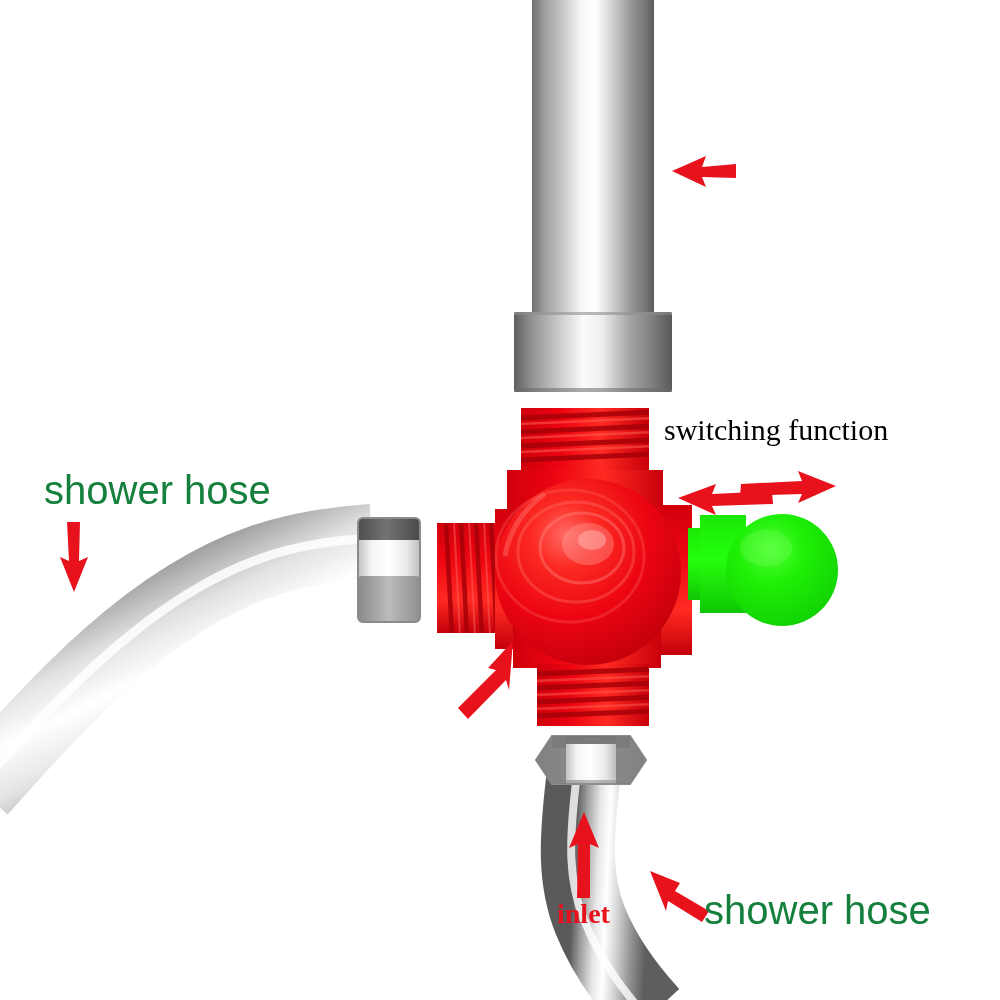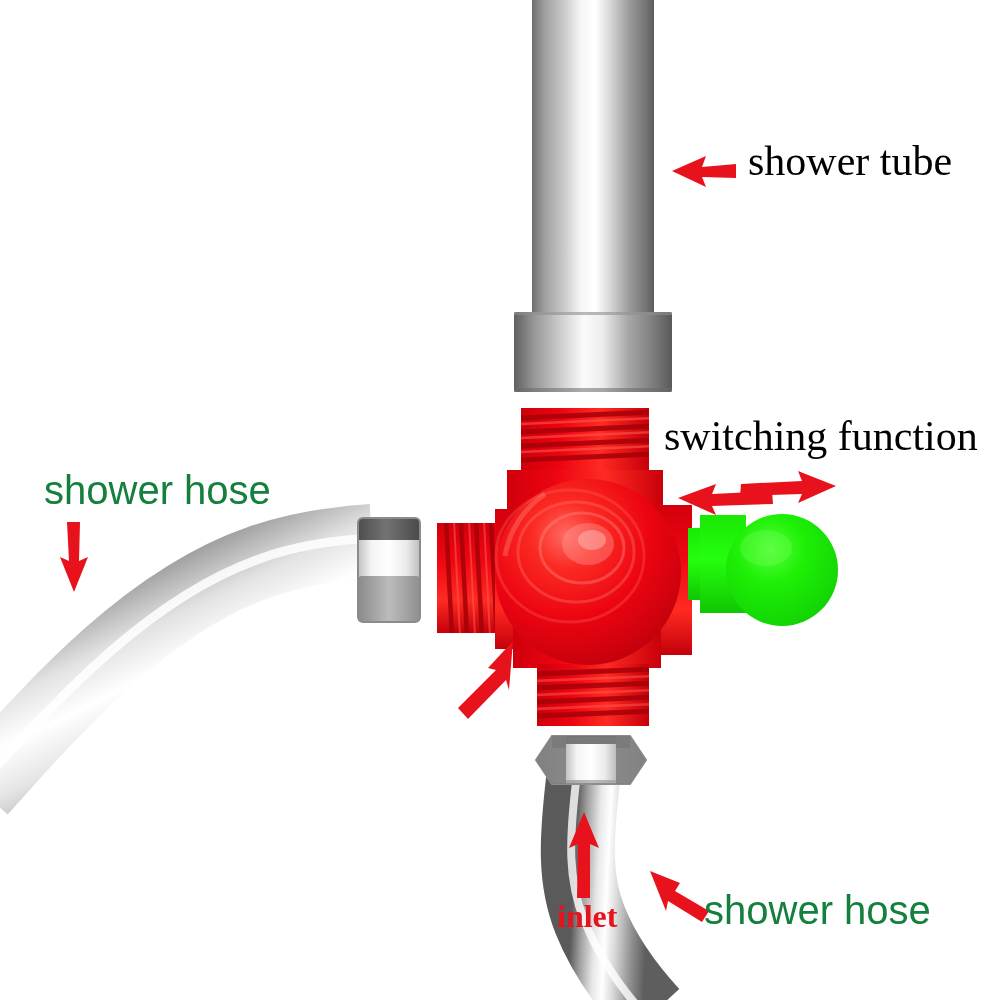--- a/index.html
+++ b/index.html
@@ -36,25 +36,25 @@
   .label-sans {
     font-family: "Liberation Sans", sans-serif;
     color: #15803d;
   }
   .label-red {
     font-family: "Liberation Serif", serif;
     color: #e8121d;
     font-weight: bold;
   }
   #lbl-shower-tube  { left: 748px; top: 140px; font-size: 42px; }
-  #lbl-switching    { left: 664px; top: 415px; font-size: 42px; }
+  #lbl-switching    { left: 664px; top: 415px; font-size: 30px; }
   #lbl-diverter     { left: 243px; top: 723px; font-size: 42px; }
   #lbl-hose-left    { left: 44px;  top: 470px; font-size: 40px; }
   #lbl-hose-bottom  { left: 704px; top: 890px; font-size: 40px; }
-  #lbl-inlet        { left: 557px; top: 900px; font-size: 32px; }
+  #lbl-inlet        { left: 557px; top: 900px; font-size: 28px; }
 </style>
 </head>
 <body>
 
 <div id="stage">
 
   <svg width="1000" height="1000" viewBox="0 0 1000 1000">
     <defs>
 
       <linearGradient id="chromeV" x1="0" y1="0" x2="1" y2="0">
@@ -276,21 +276,20 @@
       <g>
         <path d="M 650 871 L 680 883 L 675 891 L 709 911 L 702 922 L 668 901 L 666 911 Z"></path>
       </g>
 
       <g>
         <path d="M 584 812 L 569 848 L 578 844 L 577 898 L 590 898 L 590 844 L 599 848 Z"></path>
       </g>
     </g>
   </svg>
 
-  <div class="label label-serif" id="lbl-shower-tube">shower tube</div>
 
   <div class="label label-serif" id="lbl-switching">switching function</div>
 
 
   <div class="label label-sans" id="lbl-hose-left">shower hose</div>
 
   <div class="label label-sans" id="lbl-hose-bottom">shower hose</div>
 
   <div class="label label-red" id="lbl-inlet">inlet</div>
 

